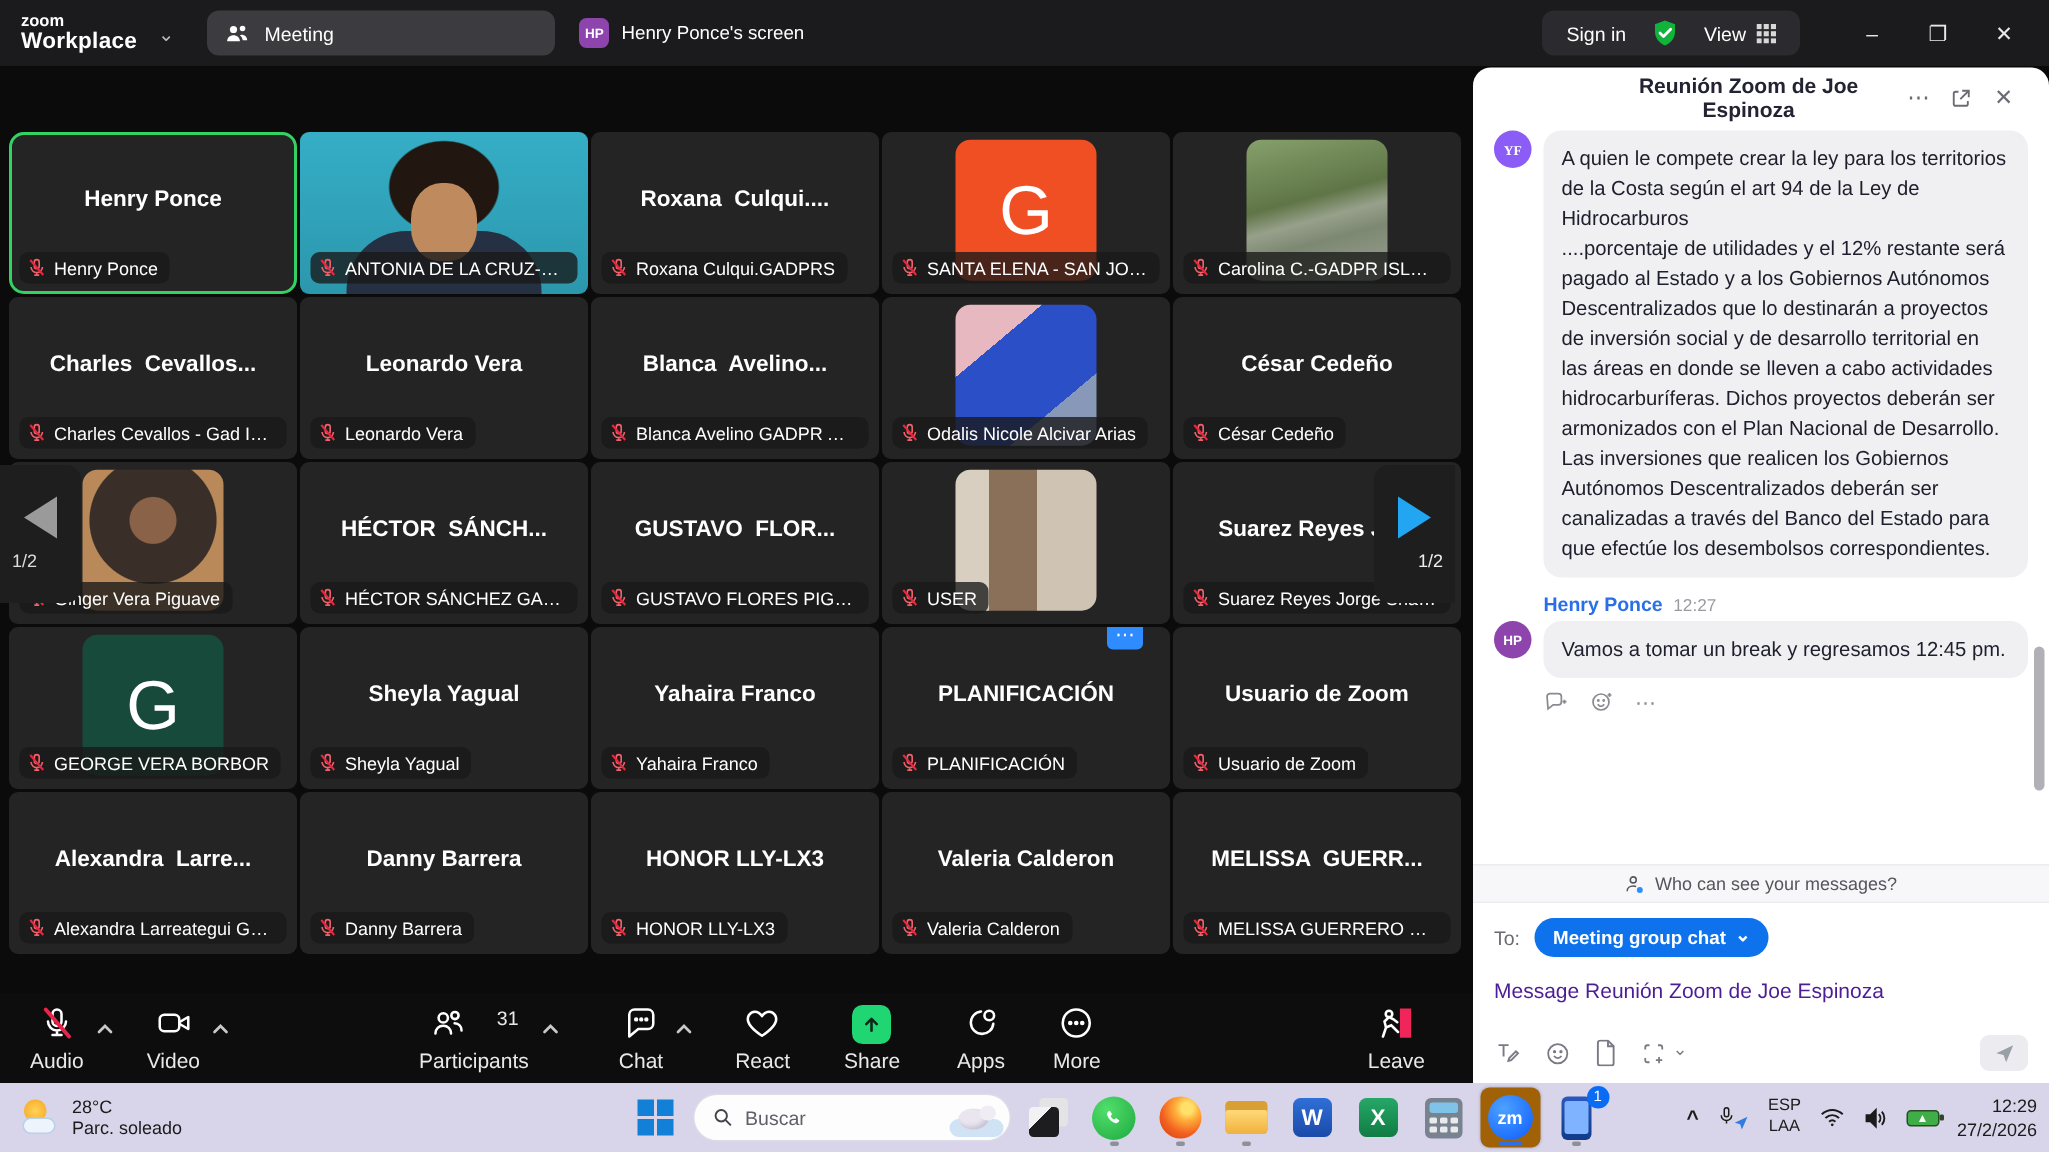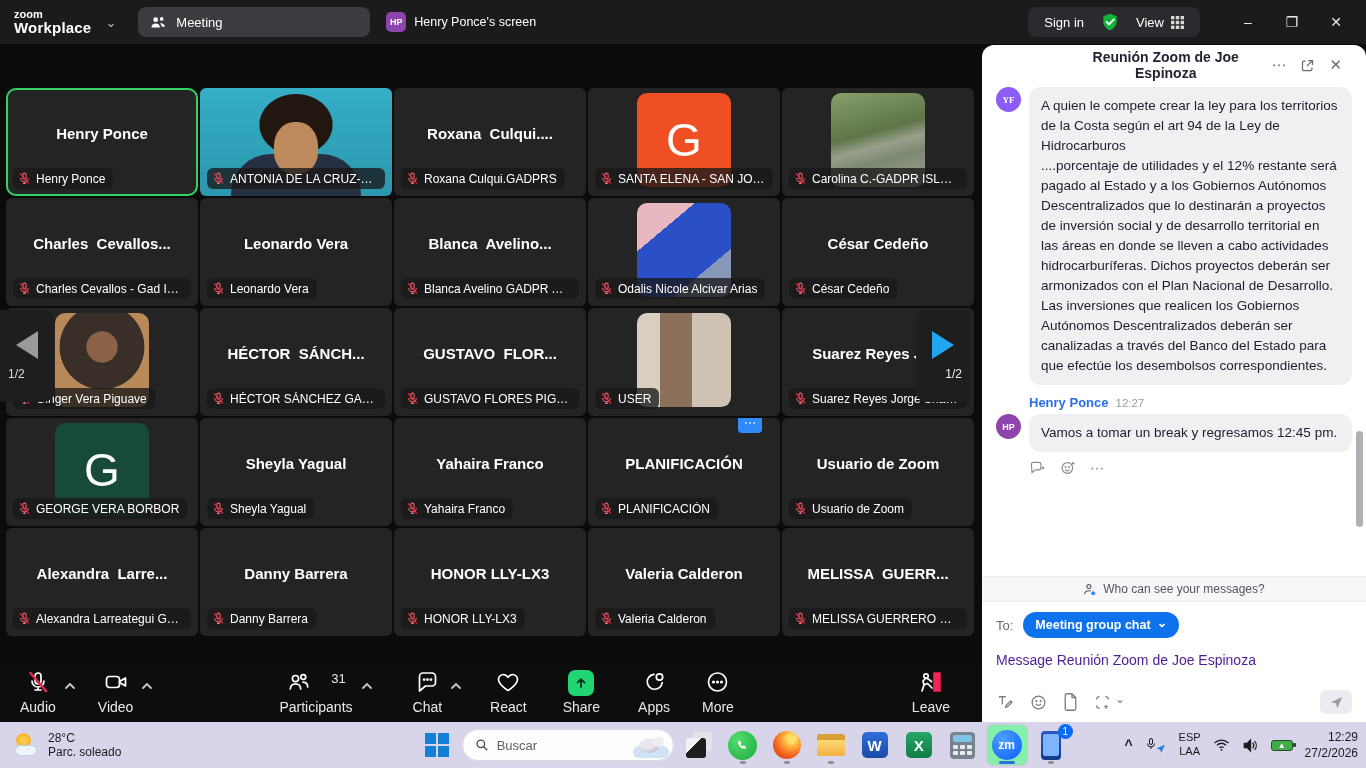--- a/index.html
+++ b/index.html
@@ -121,21 +121,21 @@
   .start { width:40px; height:40px; display:flex; align-items:center; justify-content:center; }
   .winlogo { display:grid; grid-template-columns:11px 11px; grid-auto-rows:11px; gap:2px; }
   .winlogo div { background:#1380d8; }
   .search-pill { width:212px; height:32px; background:#fdfdfd; border:1px solid #dddbe8; border-radius:16px;
                  display:flex; align-items:center; gap:8px; padding:0 4px 0 12px; color:#5f5f68; font-size:13px; }
   .bear { margin-left:auto; position:relative; width:36px; height:28px; overflow:visible; }
   .bear .ice { position:absolute; left:0; bottom:1px; width:36px; height:12px; border-radius:6px; background:#cfe3f5; }
   .bear .b1 { position:absolute; left:6px; bottom:6px; width:20px; height:14px; border-radius:50%; background:#e9e6ef; box-shadow:inset -2px -2px 3px #c9c4d6; }
   .bear .b2 { position:absolute; left:20px; bottom:12px; width:11px; height:10px; border-radius:50%; background:#efecf4; }
   .app { position:relative; width:40px; height:40px; border-radius:6px; display:flex; align-items:center; justify-content:center; }
-  .app.activebg { background:#86efac; box-shadow:0 0 2px rgba(0,0,0,.2); }
+  .app.activebg { background:#a16207; box-shadow:0 0 2px rgba(0,0,0,.2); }
   .dot { position:absolute; bottom:1px; left:50%; transform:translateX(-50%); width:6px; height:3px;
          border-radius:2px; background:#8f8f98; }
   .dot.wide { width:16px; background:#2f6fe4; }
   .badge { position:absolute; top:-1px; right:-2px; min-width:15px; height:15px; border-radius:8px; background:#0a6cf5;
            color:#fff; font-size:10px; display:flex; align-items:center; justify-content:center; padding:0 3px; }
   .tray { position:absolute; right:8px; top:0; height:46px; display:flex; align-items:center; gap:12px; color:#1b1b1b; }
   .tray .caret { font-size:14px; font-weight:bold; }
   .lang { font-size:11px; line-height:1.25; text-align:center; }
   .clock { font-size:12px; text-align:right; line-height:1.35; }
   .batt { position:relative; width:22px; height:11px; border:1.5px solid #2a4a2a; border-radius:3px; background:#3fae46; }

